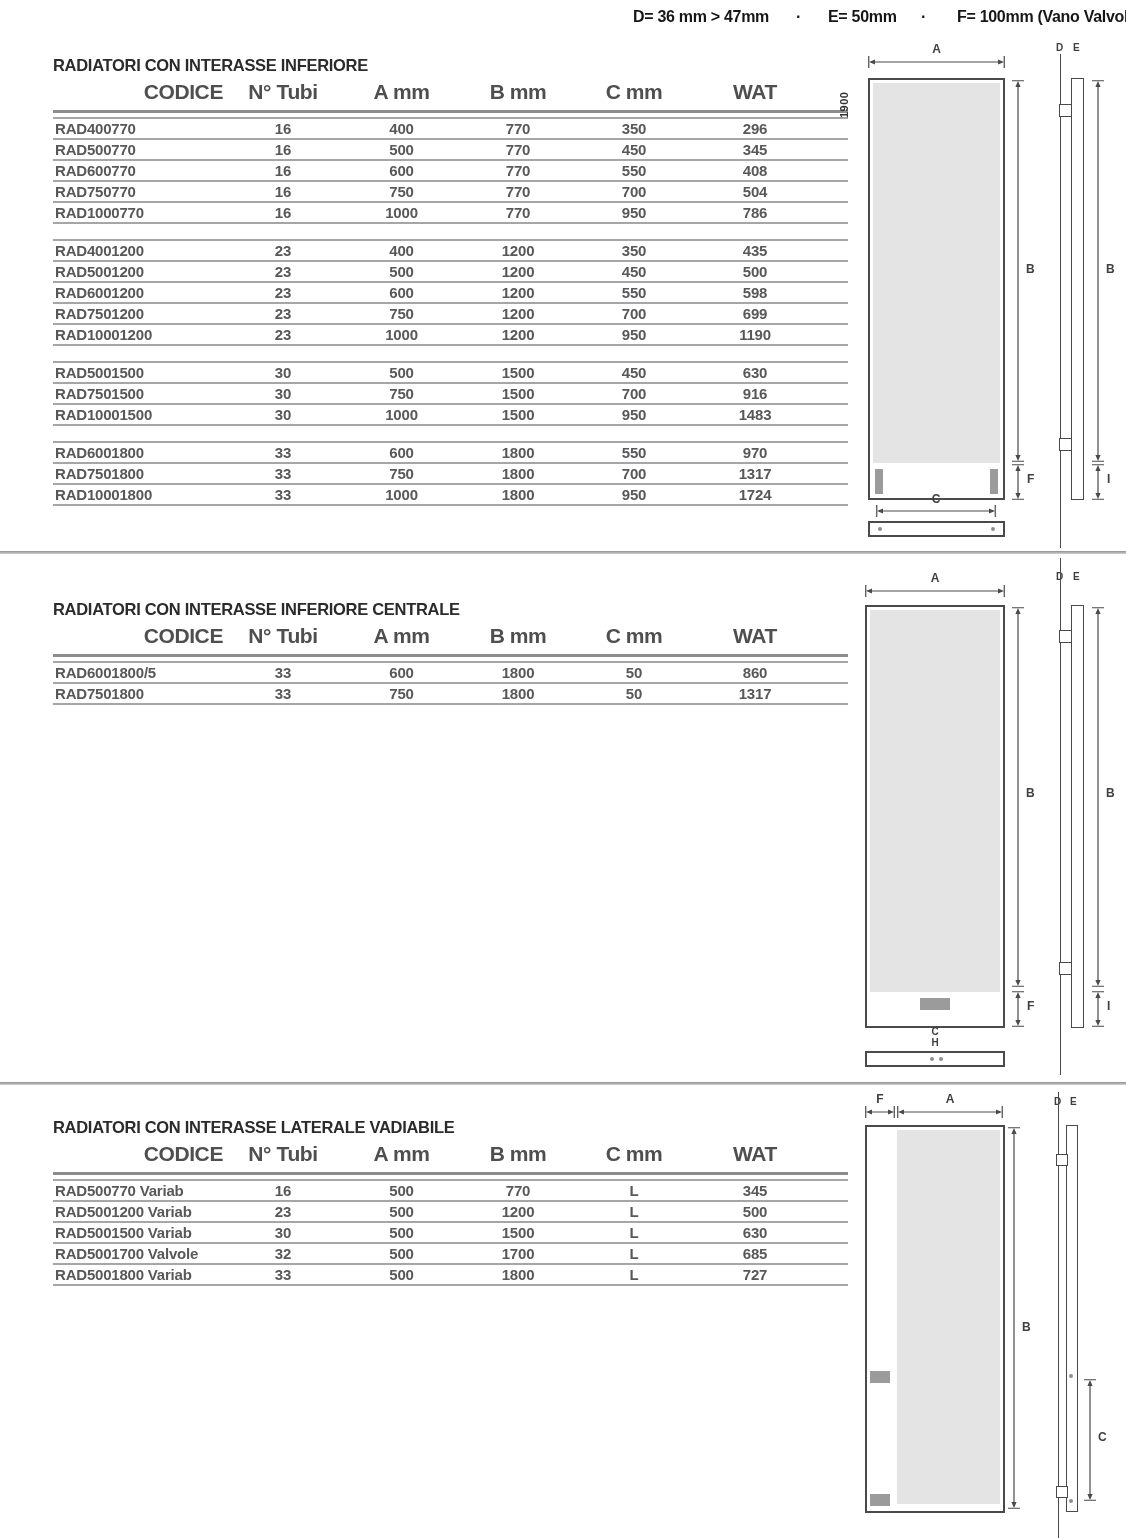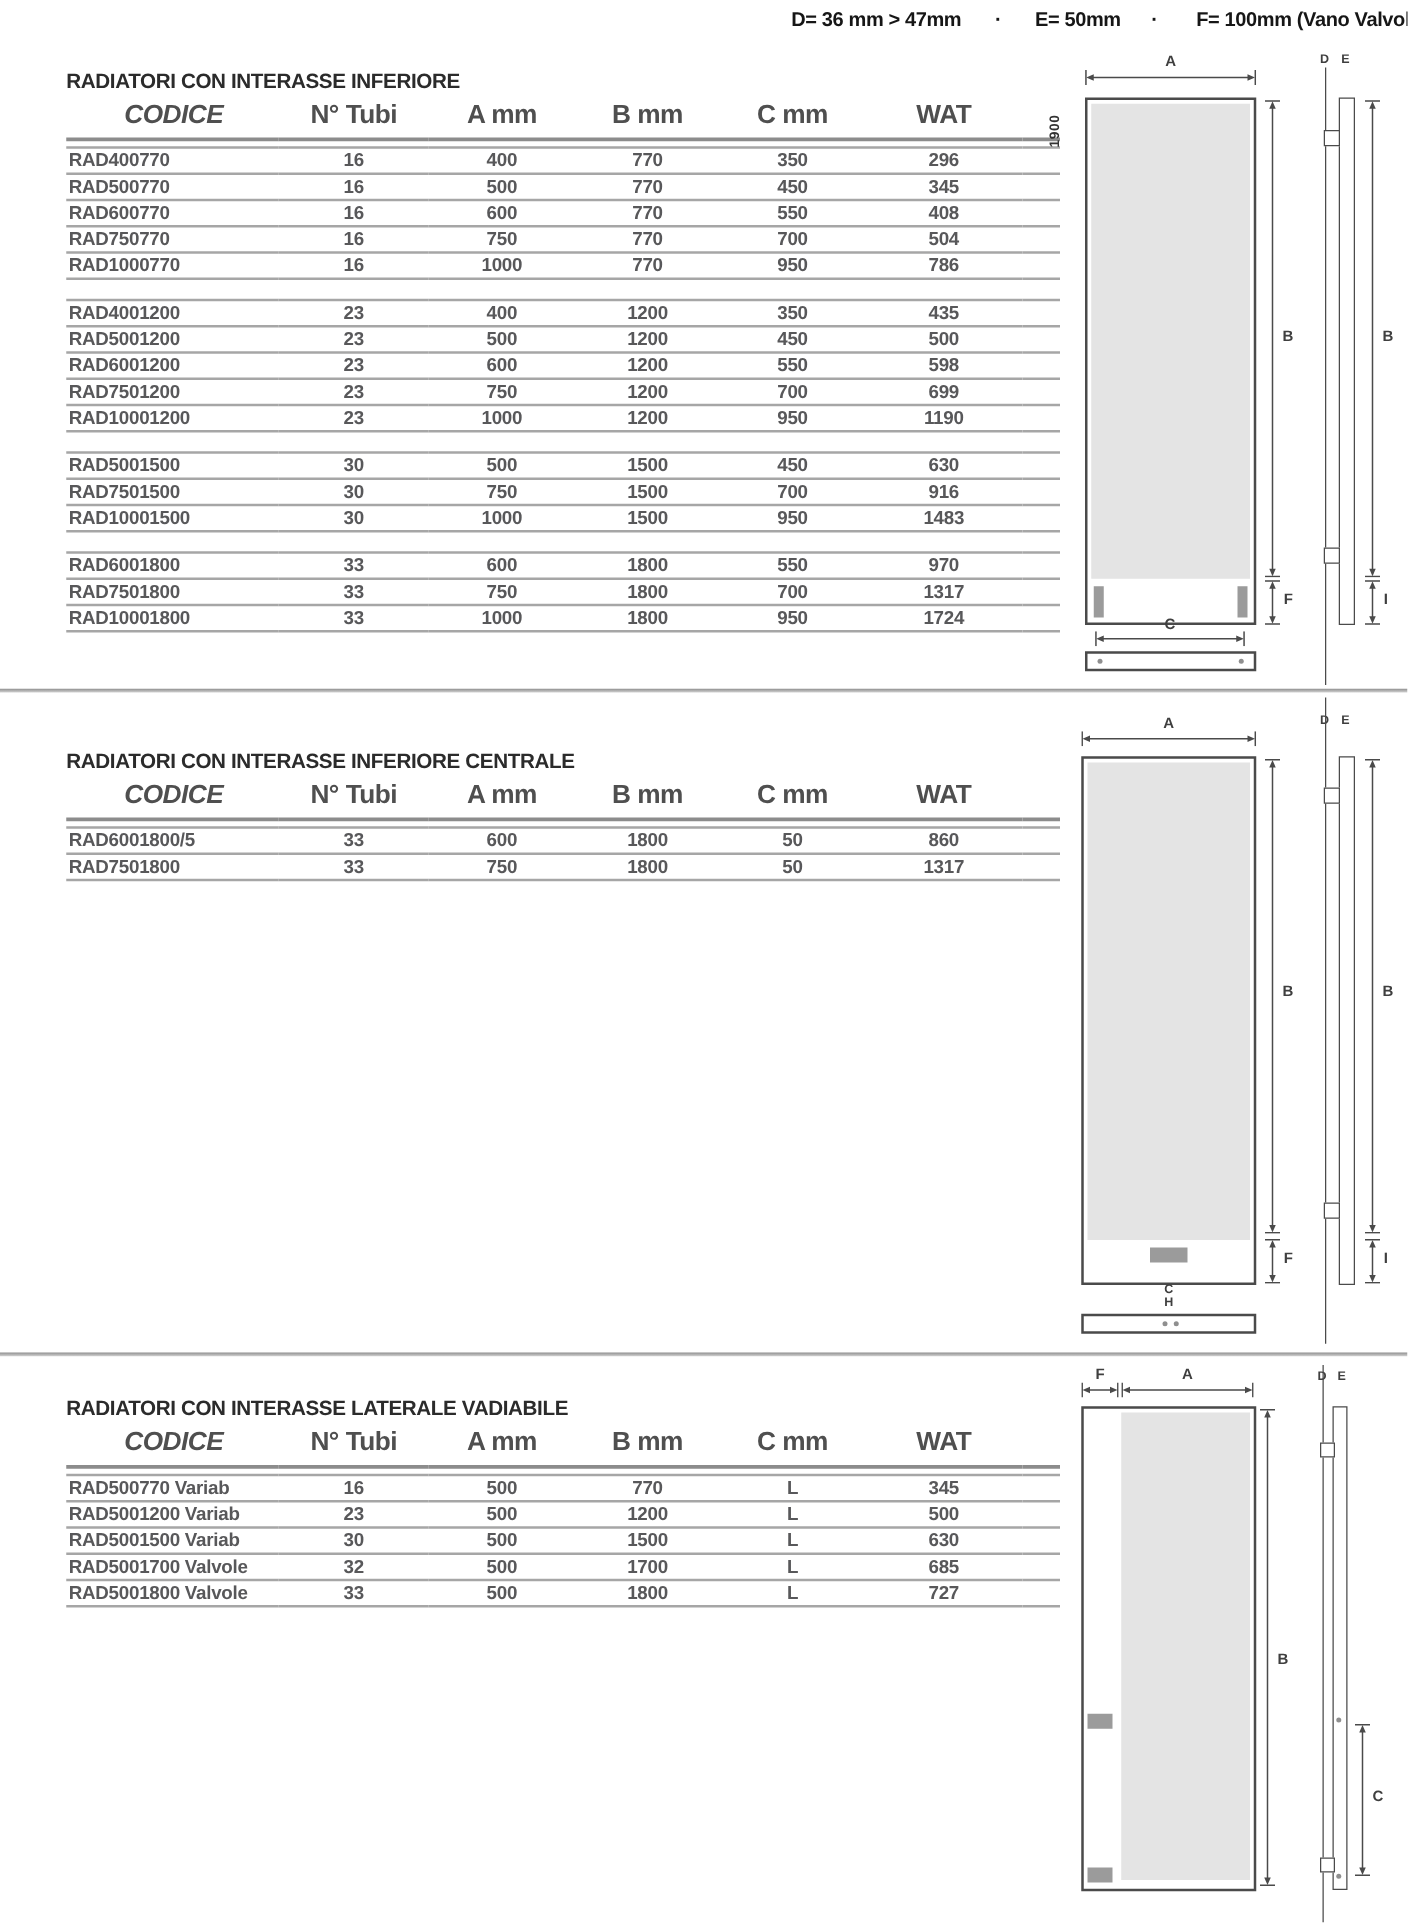--- a/index.html
+++ b/index.html
@@ -11,21 +11,21 @@
   .legend-item{position:absolute;top:8px;font-weight:bold;font-size:16px;color:#161616;
     letter-spacing:-0.3px;white-space:nowrap;font-stretch:condensed;}
   
   .tbl-section{position:absolute;left:15px;width:795px;margin-left:38px;}
   .section-title{margin:0 0 5px 0;font-size:16.5px;font-weight:bold;color:#2b2b2b;
     letter-spacing:-0.3px;font-stretch:condensed;}
   table.rad{border-collapse:collapse;width:795px;table-layout:fixed;}
   table.rad th{font-size:21px;font-weight:bold;color:#4f4f4f;text-align:center;
     padding:0 0 6px 0;border-bottom:3px solid #8c8c8c;letter-spacing:-0.4px;
     font-stretch:condensed;white-space:nowrap;}
-  table.rad th.first{text-align:center;padding-left:2px;font-style:italic;}
+  table.rad th.first{text-align:right;padding-left:2px;}
   table.rad td{font-size:15px;font-weight:bold;color:#58585a;text-align:center;
     height:19px;line-height:19px;padding:0;border-top:2px solid #a6a6a6;
     border-bottom:2px solid #a6a6a6;letter-spacing:-0.2px;font-stretch:condensed;
     white-space:nowrap;overflow:hidden;}
   table.rad td.first{text-align:left;padding-left:2px;}
   table.rad tbody.gap td{border-top:none;border-bottom:none;height:15px;line-height:15px;}
   table.rad tbody.gap.tiny td{height:4px;line-height:4px;}
   
   .page-rule{position:absolute;left:0;width:1126px;height:3px;
     background:linear-gradient(#8f8f8f,#d2d2d2);}
@@ -364,21 +364,21 @@
         <tr>
           <td class="first">RAD5001700 Valvole</td>
           <td>32</td>
           <td>500</td>
           <td>1700</td>
           <td>L</td>
           <td>685</td>
           <td></td>
         </tr>
         <tr>
-          <td class="first">RAD5001800 Valvole</td>
+          <td class="first">RAD5001800 Variab</td>
           <td>33</td>
           <td>500</td>
           <td>1800</td>
           <td>L</td>
           <td>727</td>
           <td></td>
         </tr>
       </tbody>
     </table>
 </section>

